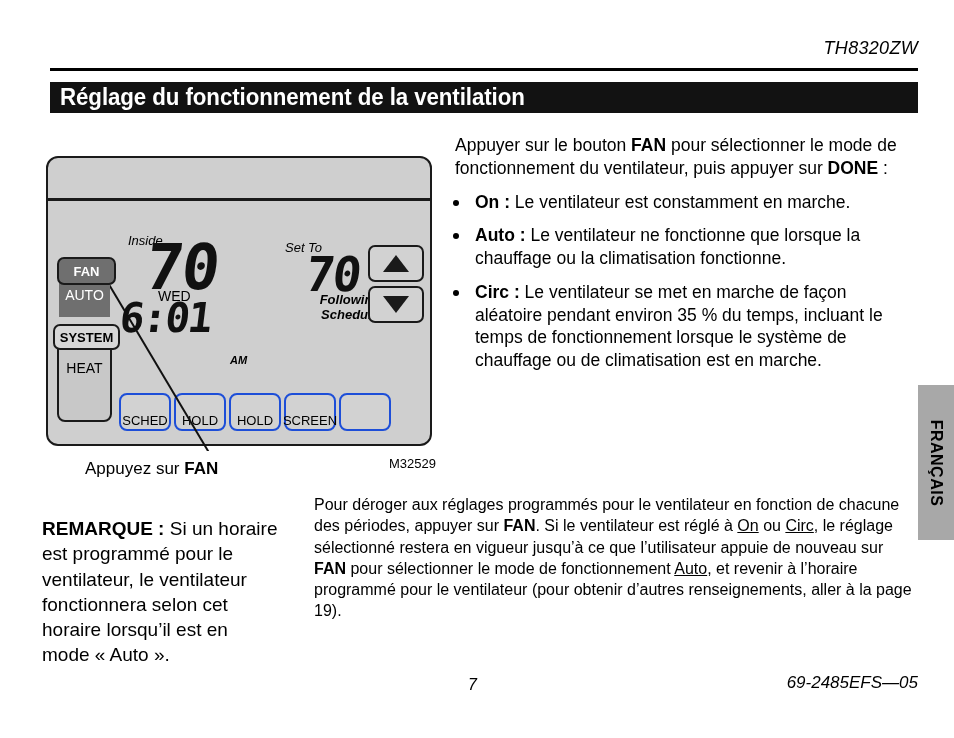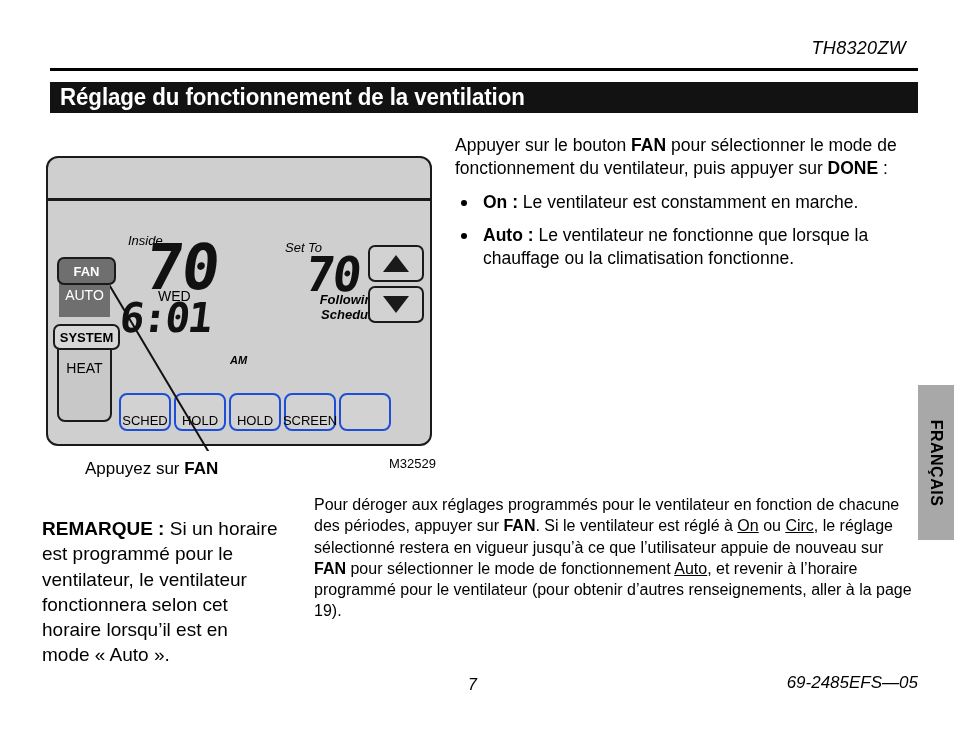--- a/index.html
+++ b/index.html
@@ -13,21 +13,21 @@
     font-family: "Liberation Sans", sans-serif;
     color: #000000;
     position: relative;
     overflow: hidden;
   }
 
   
   .model-code {
     position: absolute;
     top: 38px;
-    right: 48px;
+    right: 36px;
     font-style: italic;
     font-size: 18px;
     letter-spacing: .3px;
   }
   .header-rule {
     position: absolute;
     left: 50px;
     top: 68px;
     width: 868px;
     height: 3px;
@@ -276,21 +276,21 @@
   
   .rcol {
     position: absolute;
     left: 447px;
     top: 134px;
     width: 468px;
     font-size: 17.5px;
     line-height: 1.3;
   }
   .rcol .intro { margin: 0 0 11px 8px; }
-  .bullets { margin: 8px; padding: 0; list-style: none; }
+  .bullets { margin: 0; padding: 0; list-style: none; }
   .bullets li {
     position: relative;
     padding-left: 28px;
     margin-bottom: 11px;
   }
   .bullets li .dot {
     position: absolute;
     left: 6px;
     top: 9px;
     width: 6px;
@@ -411,20 +411,23 @@
 <div class="rcol">
   <p class="intro"><span>Appuyer sur le bouton </span><b>FAN</b><span> pour sélectionner le mode de fonctionnement du ventilateur, puis appuyer sur </span><b>DONE</b><span> :</span></p>
 
   <ul class="bullets">
     <li>
       <span class="dot"></span><b>On :</b><span> Le ventilateur est constamment en marche.</span>
     </li>
     <li>
       <span class="dot"></span><b>Auto :</b><span> Le ventilateur ne fonctionne que lorsque la chauffage ou la climatisation fonctionne.</span>
     </li>
+    <li>
+      <span class="dot"></span><b>Circ :</b><span> Le ventilateur se met en marche de façon aléatoire pendant environ 35 % du temps, incluant le temps de fonctionnement lorsque le système de chauffage ou de climatisation est en marche.</span>
+    </li>
   </ul>
 </div>
 
 <div class="bottom-para"><span>Pour déroger aux réglages programmés pour le ventilateur en fonction de chacune des périodes, appuyer sur </span><b>FAN</b><span>. Si le ventilateur est réglé à </span><u>On</u><span> ou </span><u>Circ</u><span>, le réglage sélectionné restera en vigueur jusqu’à ce que l’utilisateur appuie de nouveau sur </span><b>FAN</b><span> pour sélectionner le mode de fonctionnement </span><u>Auto</u><span>, et revenir à l’horaire programmé pour le ventilateur (pour obtenir d’autres renseignements, aller à la page 19).</span></div>
 
 <div class="side-tab">
   <span>FRANÇAIS</span>
 </div>
 
 <div class="page-num">7</div>

